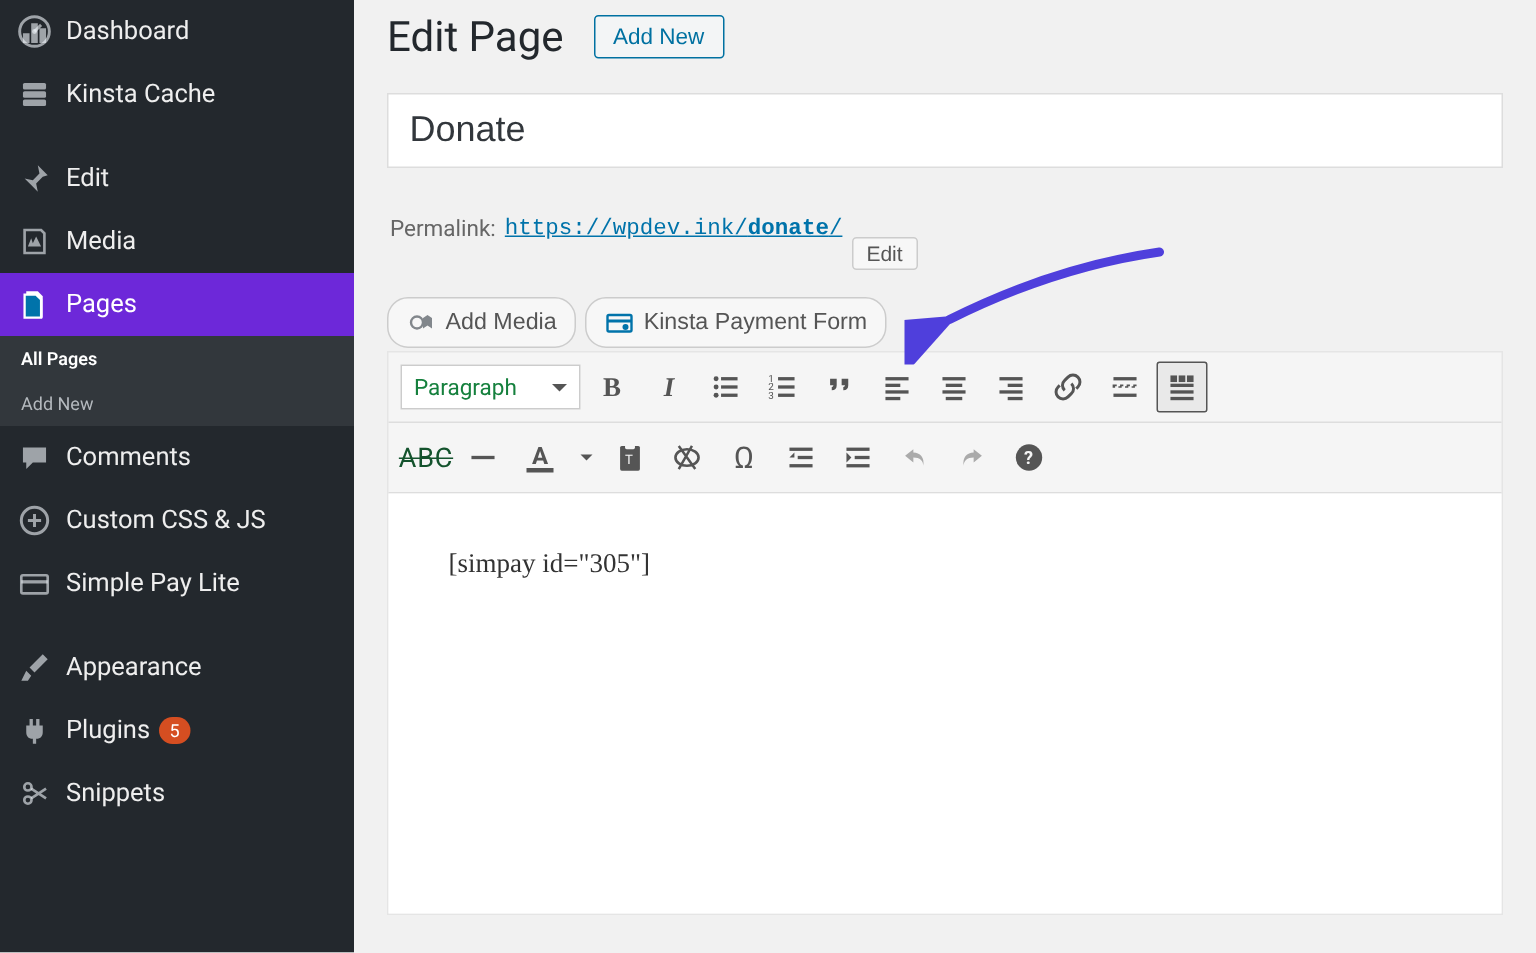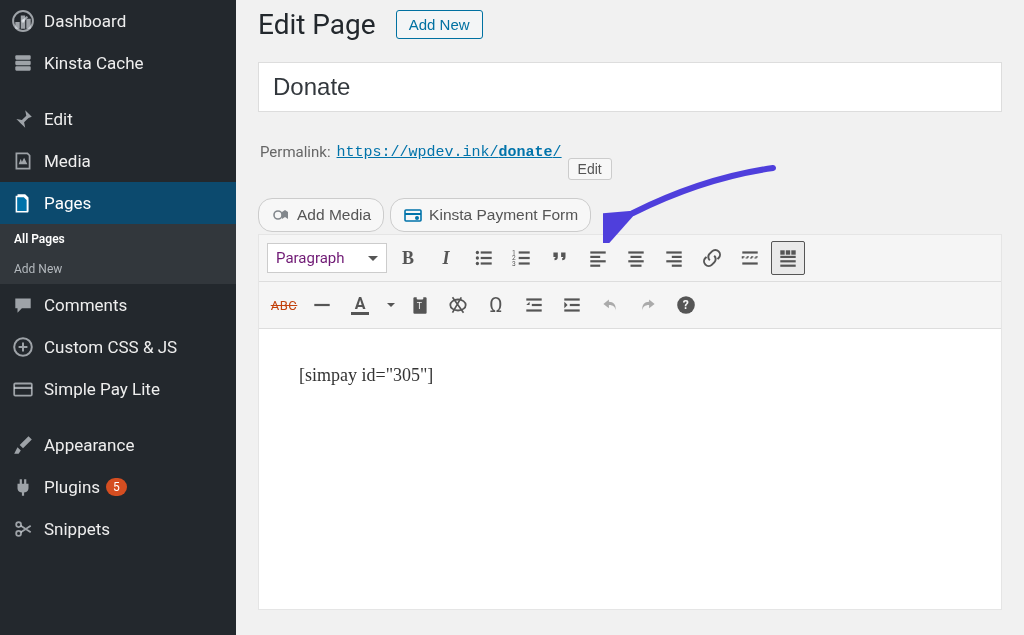--- a/index.html
+++ b/index.html
@@ -23,21 +23,21 @@
   .menu-item {
     display: flex;
     align-items: center;
     padding: 10px 12px;
     color: #eee;
     font-size: 17px;
     cursor: pointer;
     position: relative;
   }
   .menu-item.current {
-    background: #0c4a6e;
+    background: #6d28d9;
     color: #fff;
   }
   .menu-item.current::after {
     content: "";
     position: absolute;
     right: -8px;
     top: 50%;
     margin-top: -8px;
     border: 8px solid transparent;
     border-right-color: #f1f1f1;
@@ -170,21 +170,21 @@
   .format-select {
     background: #fff;
     border: 1px solid #ccc;
     padding: 5px 8px;
     font-size: 15px;
     width: 120px;
     display: flex;
     justify-content: space-between;
     align-items: center;
     cursor: pointer;
-    color: #701a75;
+    color: #15803d;
   }
   .format-select .caret {
     border-top: 5px solid #555;
     border-left: 5px solid transparent;
     border-right: 5px solid transparent;
   }
   .tbtn {
     width: 34px;
     height: 34px;
     display: flex;
@@ -192,21 +192,21 @@
     justify-content: center;
     cursor: pointer;
     color: #555;
     border-radius: 2px;
   }
   .tbtn.active { border: 1px solid #555; background: #e9e9e9;}
   .tbtn svg { width: 22px; height: 22px; fill: #555; }
   .tbtn.dim svg { fill: #aaa; }
   .tbtn .txt { font-size: 18px; font-weight: 700; font-family: Georgia, serif;}
   .tbtn .txt-i { font-style: italic; }
-  .abc { font-size: 13px; text-decoration: line-through; color: #c2410c; letter-spacing: 0.5px;}
+  .abc { font-size: 18px; text-decoration: line-through; color: #14532d; letter-spacing: 0.5px;}
   .underline-a { display:flex; flex-direction:column; align-items:center; line-height:1;}
   .underline-a .bar { width: 18px; height: 3px; background: #555;}
   .caret-sm {
     border-top: 4px solid #555;
     border-left: 4px solid transparent;
     border-right: 4px solid transparent;
     margin-left:2px;
   }
 
   .content-area {

